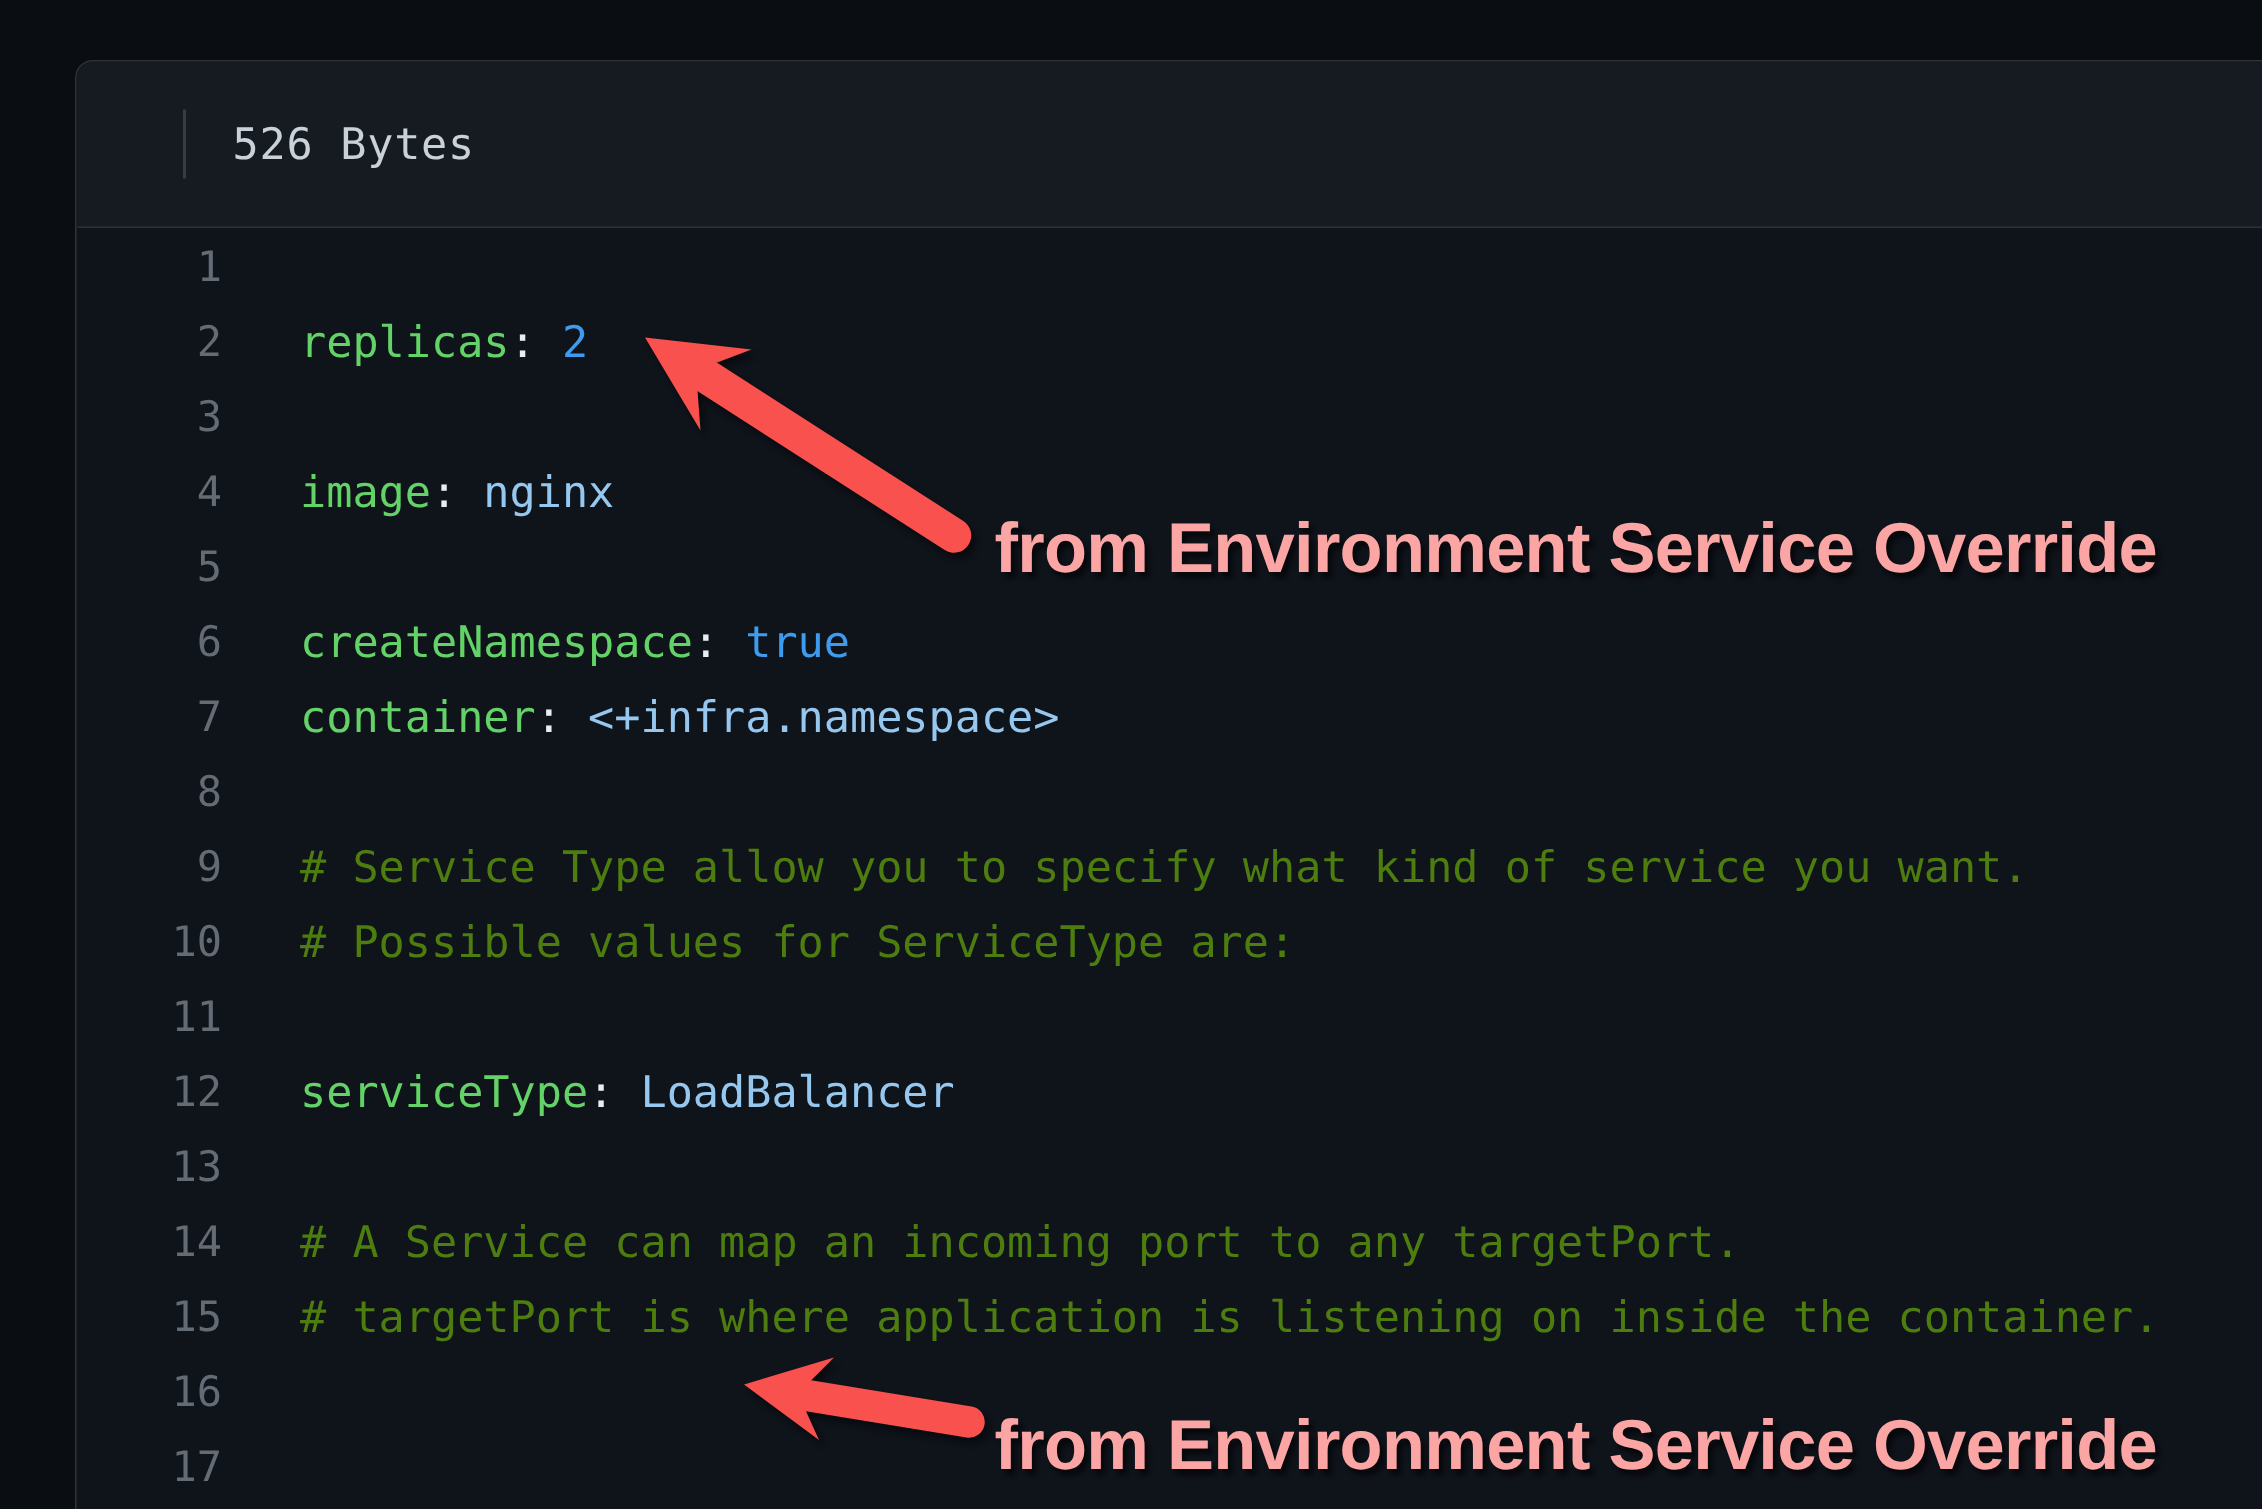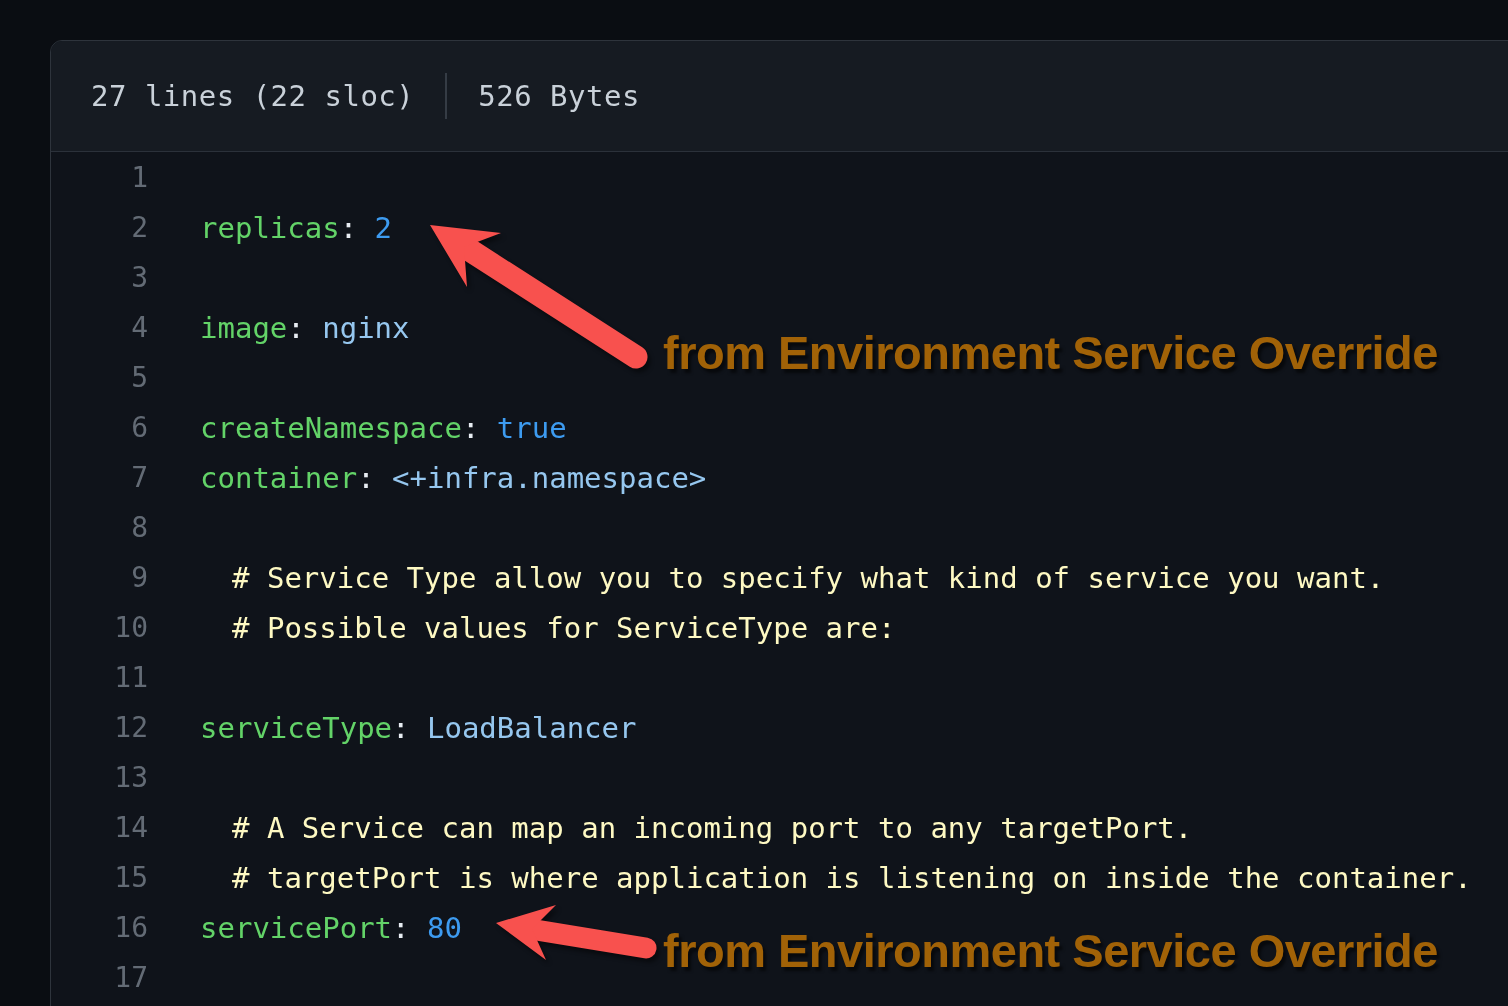--- a/index.html
+++ b/index.html
@@ -45,70 +45,70 @@
     font-size:28px;
     color:#636b75;
     cursor:pointer;
     user-select:none;
   }
   .ct { margin-left:52px; font-size:29px; white-space:pre; }
   .key { color:#63d368; }
   .pt  { color:#e8edf3; }
   .str { color:#96c7ef; }
   .cn  { color:#3d9bf0; }
-  .cm  { color:#fef9c3;margin-left:32px; }
+  .cm  { color:#4d7c0f; }
 
   
   .annotation {
     position:absolute;
     font-family:"Liberation Sans", sans-serif;
     font-weight:bold;
     font-size:47px;
     line-height:1;
     letter-spacing:-0.5px;
-    color:#a16207;
+    color:#fca5a5;
     text-shadow:3px 4px 3px rgba(0,0,0,0.55);
     white-space:nowrap;
+    margin-top:12px;
   }
   .ann-1 { left:663px; top:329px; }
   .ann-2 { left:663px; top:927px; }
 
   .arrow-layer {
     position:absolute; left:0; top:0;
     width:1508px; height:1006px;
     pointer-events:none;
     filter:drop-shadow(3px 4px 2px rgba(0,0,0,0.45));
   }
 </style>
 </head>
 <body>
 
 <div class="panel">
   <div class="file-header">
-    <span>27 lines (22 sloc)</span>
     <span class="hdr-divider"></span>
     <span>526 Bytes</span>
   </div>
   <div class="code-area">
       <div class="line"><span class="ln">1</span></div>
       <div class="line"><span class="ln">2</span><span class="ct"><span class="key">replicas</span><span class="pt">: </span><span class="cn">2</span></span></div>
       <div class="line"><span class="ln">3</span><span class="ct"></span></div>
       <div class="line"><span class="ln">4</span><span class="ct"><span class="key">image</span><span class="pt">: </span><span class="str">nginx</span></span></div>
       <div class="line"><span class="ln">5</span><span class="ct"></span></div>
       <div class="line"><span class="ln">6</span><span class="ct"><span class="key">createNamespace</span><span class="pt">: </span><span class="cn">true</span></span></div>
       <div class="line"><span class="ln">7</span><span class="ct"><span class="key">container</span><span class="pt">: </span><span class="str">&lt;+infra.namespace&gt;</span></span></div>
       <div class="line"><span class="ln">8</span><span class="ct"></span></div>
       <div class="line"><span class="ln">9</span><span class="ct"><span class="cm"># Service Type allow you to specify what kind of service you want.</span></span></div>
       <div class="line"><span class="ln">10</span><span class="ct"><span class="cm"># Possible values for ServiceType are:</span></span></div>
       <div class="line"><span class="ln">11</span></div>
       <div class="line"><span class="ln">12</span><span class="ct"><span class="key">serviceType</span><span class="pt">: </span><span class="str">LoadBalancer</span></span></div>
       <div class="line"><span class="ln">13</span><span class="ct"></span></div>
       <div class="line"><span class="ln">14</span><span class="ct"><span class="cm"># A Service can map an incoming port to any targetPort.</span></span></div>
       <div class="line"><span class="ln">15</span><span class="ct"><span class="cm"># targetPort is where application is listening on inside the container.</span></span></div>
-      <div class="line"><span class="ln">16</span><span class="ct"><span class="key">servicePort</span><span class="pt">: </span><span class="cn">80</span></span></div>
+      <div class="line"><span class="ln">16</span></div>
       <div class="line"><span class="ln">17</span></div>
     </div>
 </div>
 
 <svg class="arrow-layer" viewBox="0 0 1508 1006">
   <g fill="#f8514e" stroke="#f8514e">
     <path d="M 636 357 L 468 249" stroke-width="23" stroke-linecap="round" fill="none"></path>
     <polygon points="430,225 501,233 464,247 467,287" stroke="none"></polygon>
   </g>
   <g fill="#f8514e" stroke="#f8514e">

